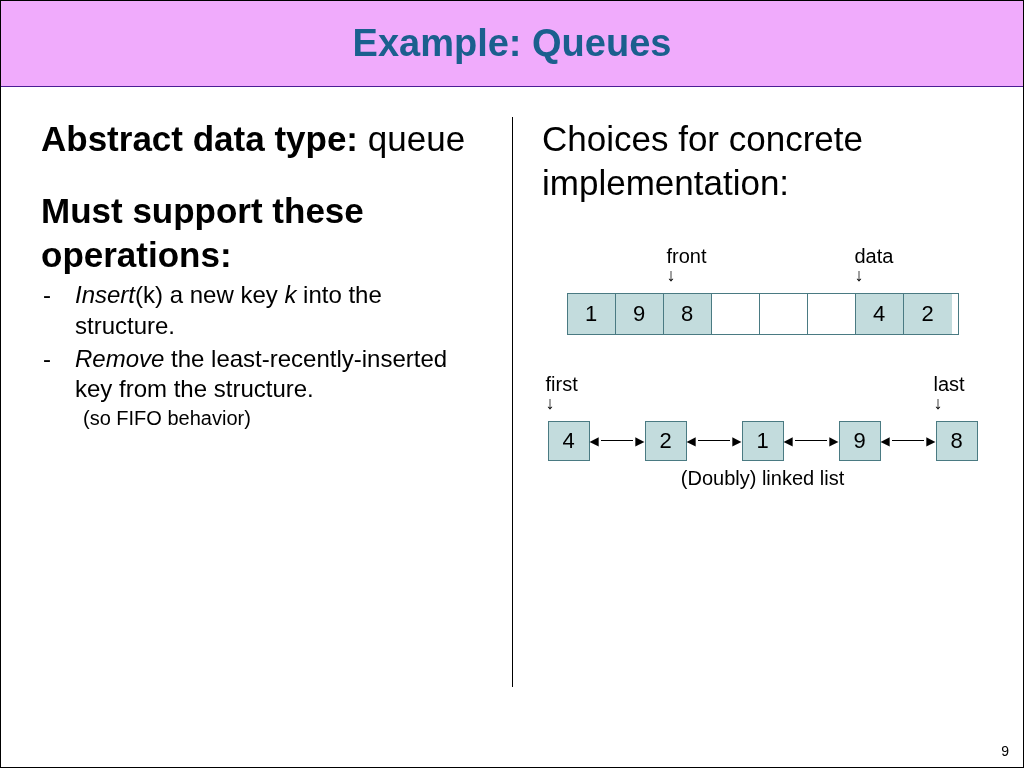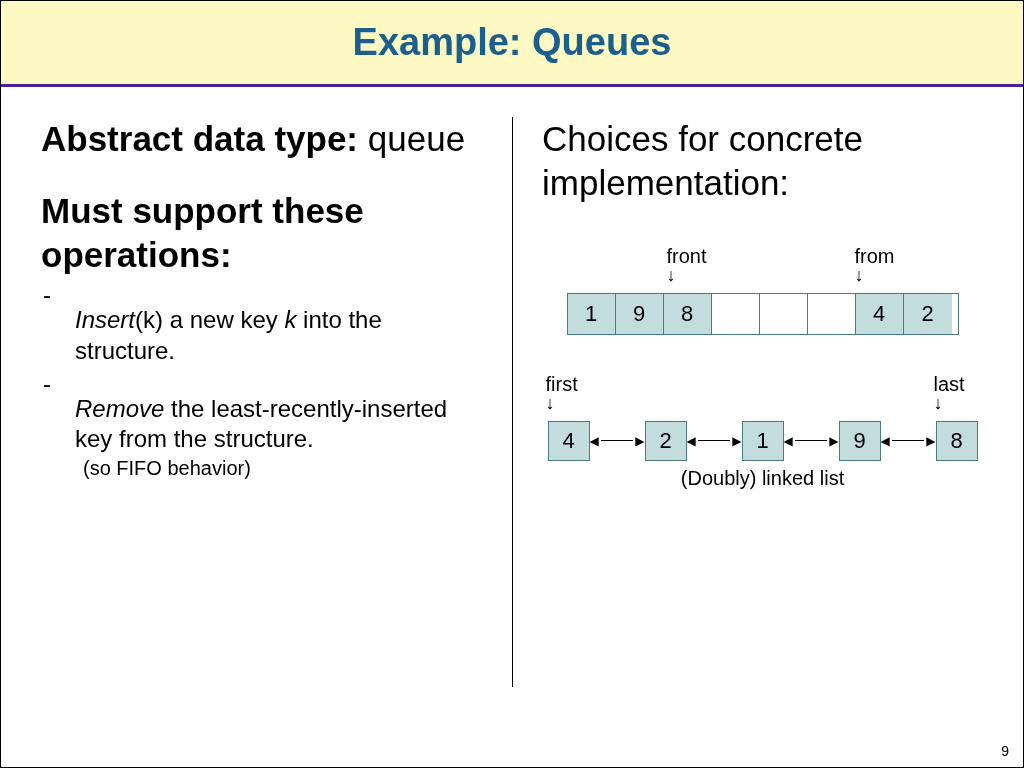--- a/index.html
+++ b/index.html
@@ -1,35 +1,35 @@
 <!DOCTYPE html>
 <html><head>
 <meta charset="utf-8">
 <style>
   * { box-sizing: border-box; margin: 0; padding: 0; }
   html, body { width: 1024px; height: 768px; font-family: Arial, Helvetica, sans-serif; background: #fff; }
   .slide { width: 1024px; height: 768px; border: 1px solid #000; position: relative; }
   .title-bar {
-    width: 100%; height: 86px; background: #fef9c3;
-    border-bottom: 3px solid #4c1d95;
+    width: 100%; height: 86px; background: #f0abfc;
+    border-bottom: 1px solid #4c1d95;
     display: flex; align-items: center; justify-content: center;
   }
   .title-text { color: #1b5f8e; font-weight: bold; font-size: 38px; }
   .body { display: flex; height: 640px; padding: 30px 40px 10px 40px; position: relative; }
   .col { flex: 1; }
   .col-left { padding-right: 30px; }
   .col-right { padding-left: 30px; }
   .divider { width: 1px; background: #000; position: absolute; top: 30px; bottom: 40px; left: 50%; }
   .p { font-size: 35px; line-height: 1.25; color: #000; }
   .bold { font-weight: bold; }
   .sp { height: 28px; }
   .ops-list { margin-top: 4px; }
   .li { display: flex; font-size: 24px; line-height: 1.28; margin-bottom: 2px; }
   .li .dash { width: 34px; padding-left: 2px; }
-  .li .txt { flex: 1; margin-top: 25px; }
+  .li .txt { flex: 1; }
   .ital { font-style: italic; }
   .indent { margin-left: 42px; font-size: 20px; }
   .page-num { position: absolute; bottom: 8px; right: 14px; font-size: 14px; color: #000; }
 
   
   .diag { margin-top: 40px; }
   .diag-title { text-align: center; font-size: 20px; margin-top: 6px; }
   .array-wrap { position: relative; width: 392px; margin: 0 auto; }
   .ptr-row { position: relative; height: 48px; font-size: 20px; }
   .ptr { position: absolute; }
@@ -93,21 +93,21 @@
       <div class="p">Choices for concrete implementation:</div>
 
       <div class="diag">
         <div class="array-wrap">
           <div class="ptr-row">
             <div class="ptr" style="left:100px;width:60px;">
               <div>front</div>
               <div class="arrow">↓</div>
             </div>
             <div class="ptr" style="left:288px;width:60px;">
-              <div>from</div>
+              <div>data</div>
               <div class="arrow">↓</div>
             </div>
           </div>
           <div class="cells">
             <div class="cell filled">1</div>
             <div class="cell filled">9</div>
             <div class="cell filled">8</div>
             <div class="cell"></div>
             <div class="cell"></div>
             <div class="cell"></div>

